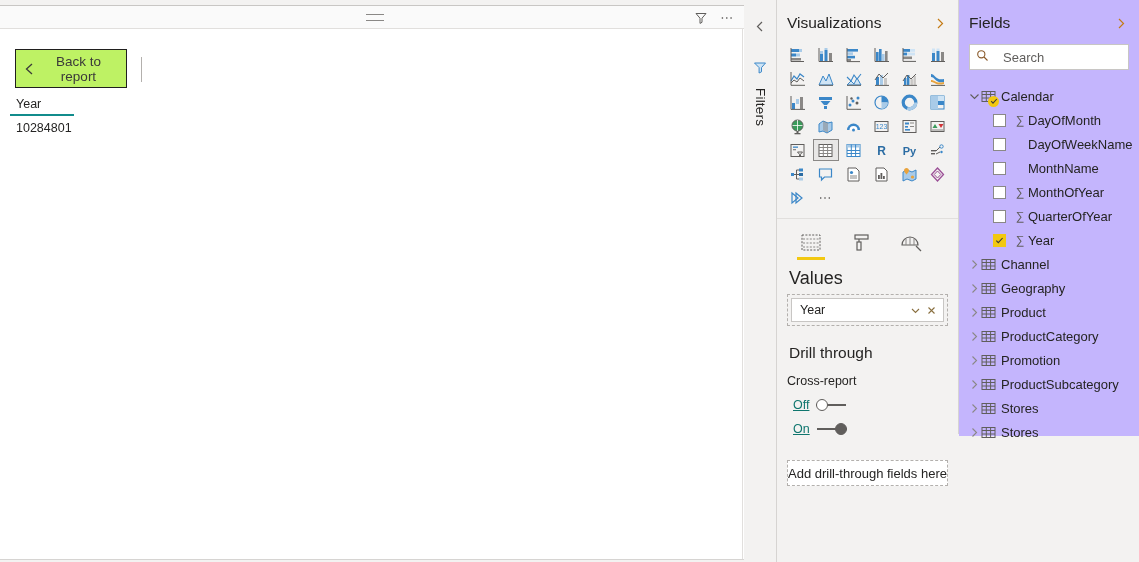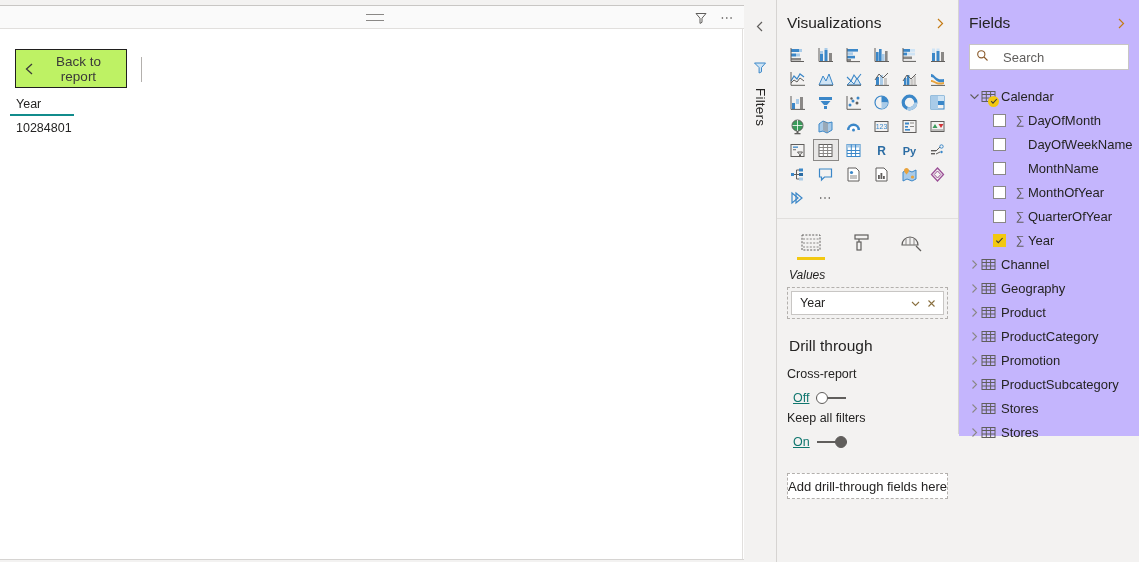--- a/index.html
+++ b/index.html
@@ -152,21 +152,21 @@
     display: flex; align-items: flex-end; gap: 22px;
     padding: 14px 0 0 20px;
     border-top: 1px solid #e1dfdd;
     margin-top: 8px;
   }
   .well-tab { display: flex; flex-direction: column; align-items: center; cursor: pointer; }
   .well-tab .ul { width: 28px; height: 3px; background: transparent; margin-top: 4px; }
   .well-tab.active .ul { background: #f2c811; }
 
   .well-section-label {
-    padding: 8px 0 5px 12px; font-size: 12px; color: #252423; font-style: italic;
+    padding: 8px 0 5px 12px; font-size: 18px; color: #252423;
   }
   .well-drop {
     margin: 0 10px; padding: 3px;
     border: 1px dashed #b3b0ad;
   }
   .field-pill {
     height: 24px; background: #ffffff; border: 1px solid #c8c6c4;
     display: flex; align-items: center; padding: 0 4px 0 8px;
     font-size: 12.5px; color: #252423;
   }
@@ -687,21 +687,20 @@
 
     <div class="drill-sub">Cross-report</div>
     <div class="toggle-row">
       <span class="toggle-lbl">Off</span>
       <span class="toggle off">
         <span class="track"></span>
           <span class="knob"></span>
       </span>
     </div>
 
-    <div class="drill-sub">Keep all filters</div>
     <div class="toggle-row">
       <span class="toggle-lbl">On</span>
       <span class="toggle on">
         <span class="track"></span>
           <span class="knob"></span>
       </span>
     </div>
 
     <div class="drop-area">Add drill-through fields here</div>
   </div>

